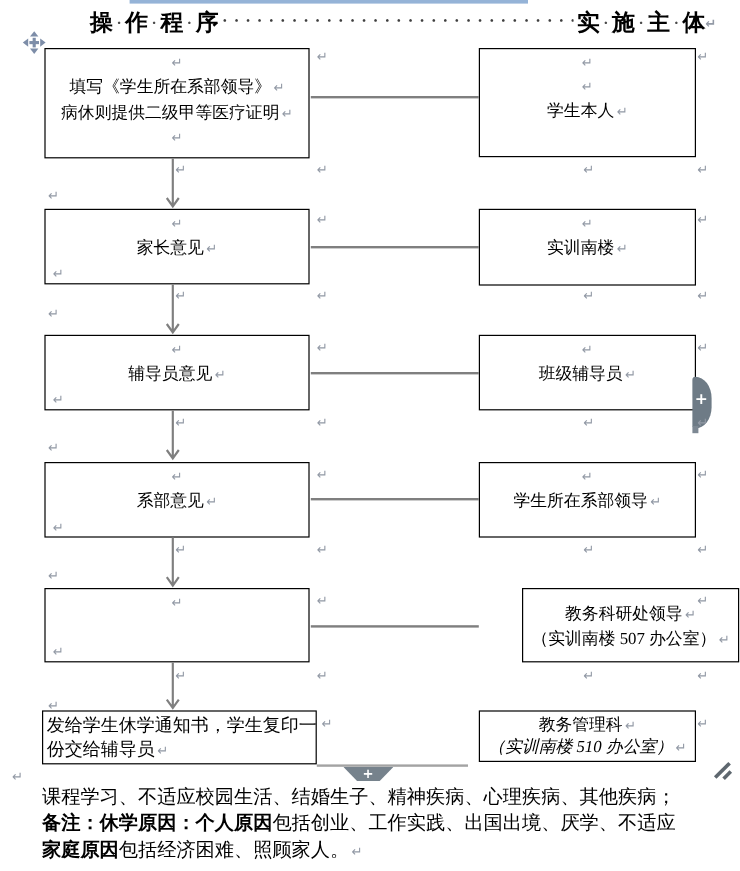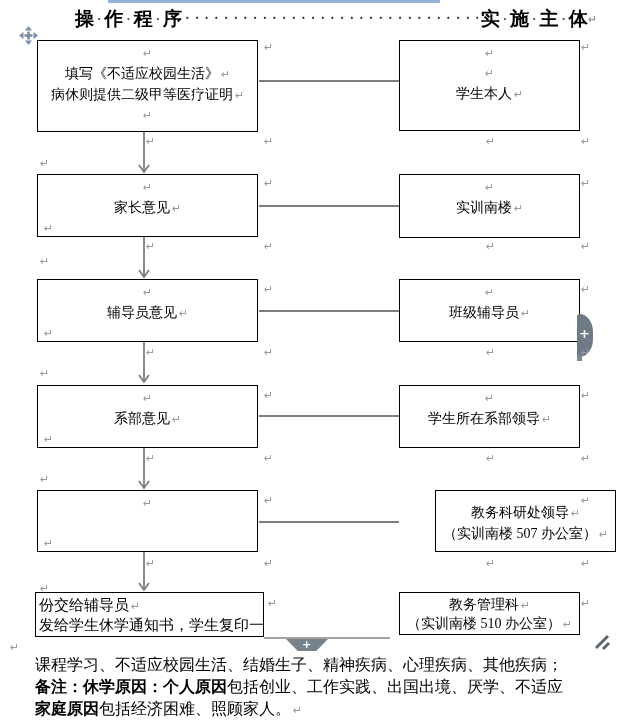--- a/index.html
+++ b/index.html
@@ -61,21 +61,21 @@
       <span class="hchar">施</span>
       <span class="hdot">·</span>
       <span class="hchar">主</span>
       <span class="hdot">·</span>
       <span class="hchar">体</span>
     <span class="mark">↵</span>
   </div>
 
   <div class="box" style="left:37px;top:40px;width:221px;height:92px;">
     <div class="line" style="line-height:20px;"><span class="mark">↵</span></div>
-    <div class="line"><span>填写《不适应校园生活》</span><span class="mark inline">↵</span></div>
+    <div class="line"><span>填写《学生所在系部领导》</span><span class="mark inline">↵</span></div>
     <div class="line"><span>病休则提供二级甲等医疗证明</span><span class="mark inline">↵</span></div>
     <div class="line" style="line-height:20px;"><span class="mark">↵</span></div>
   </div>
 
   <div class="box" style="left:37px;top:174px;width:221px;height:63px;">
     <div class="line" style="line-height:20px;"><span class="mark">↵</span></div>
     <div class="line"><span>家长意见</span><span class="mark inline">↵</span></div>
     <span class="mark abs" style="left:6px;bottom:2px;">↵</span>
   </div>
 
@@ -90,22 +90,22 @@
     <div class="line"><span>系部意见</span><span class="mark inline">↵</span></div>
     <span class="mark abs" style="left:6px;bottom:2px;">↵</span>
   </div>
 
   <div class="box" style="left:37px;top:490px;width:221px;height:62px;">
     <div class="line" style="line-height:20px;"><span class="mark">↵</span></div>
     <span class="mark abs" style="left:6px;bottom:2px;">↵</span>
   </div>
 
   <div class="box" style="left:35px;top:592px;width:229px;height:45px;">
+    <div class="line left" style="line-height:20px;font-size:15px;"><span>发给学生休学通知书，学生复印一</span></div>
     <div class="line left" style="line-height:20px;font-size:15px;"><span>份交给辅导员</span><span class="mark inline">↵</span></div>
-    <div class="line left" style="line-height:20px;font-size:15px;"><span>发给学生休学通知书，学生复印一</span></div>
   </div>
 
   <div class="box" style="left:399px;top:40px;width:181px;height:91px;">
     <div class="line" style="line-height:20px;"><span class="mark">↵</span></div>
     <div class="line" style="line-height:20px;"><span class="mark">↵</span></div>
     <div class="line"><span>学生本人</span><span class="mark inline">↵</span></div>
   </div>
 
   <div class="box" style="left:399px;top:174px;width:181px;height:64px;">
     <div class="line" style="line-height:20px;"><span class="mark">↵</span></div>
@@ -122,21 +122,21 @@
     <div class="line"><span>学生所在系部领导</span><span class="mark inline">↵</span></div>
   </div>
 
   <div class="box" style="left:399px;top:490px;width:181px;height:62px;padding-top:11px;margin-left:36px;">
     <div class="line"><span>教务科研处领导</span><span class="mark inline">↵</span></div>
     <div class="line"><span>（实训南楼 507 办公室）</span><span class="mark inline">↵</span></div>
   </div>
 
   <div class="box" style="left:399px;top:592px;width:181px;height:43px;">
     <div class="line" style="line-height:19px;"><span>教务管理科</span><span class="mark inline">↵</span></div>
-    <div class="line" style="line-height:19px;"><span>（实训南楼 510 办公室）</span><span class="mark inline">↵</span></div>
+    <div class="line" style="line-height:19px;font-style:italic;"><span>（实训南楼 510 办公室）</span><span class="mark inline">↵</span></div>
   </div>
 
   <div class="hline" style="left:259px;top:80px;width:140px;"></div>
   <div class="hline" style="left:259px;top:205px;width:140px;"></div>
   <div class="hline" style="left:259px;top:310px;width:140px;"></div>
   <div class="hline" style="left:259px;top:415px;width:140px;"></div>
   <div class="hline" style="left:259px;top:521px;width:140px;"></div>
 
   <div class="gline" style="left:264px;top:637px;width:126px;"></div>
 

